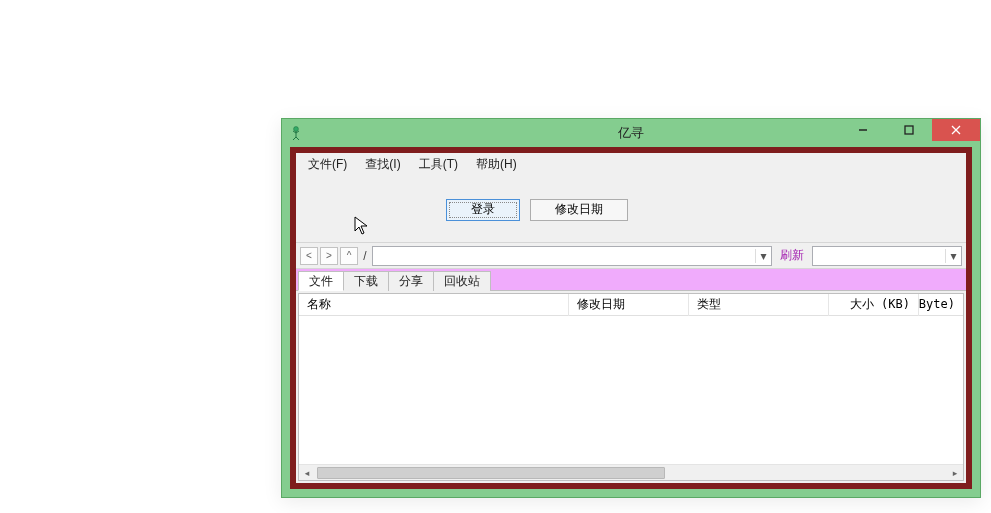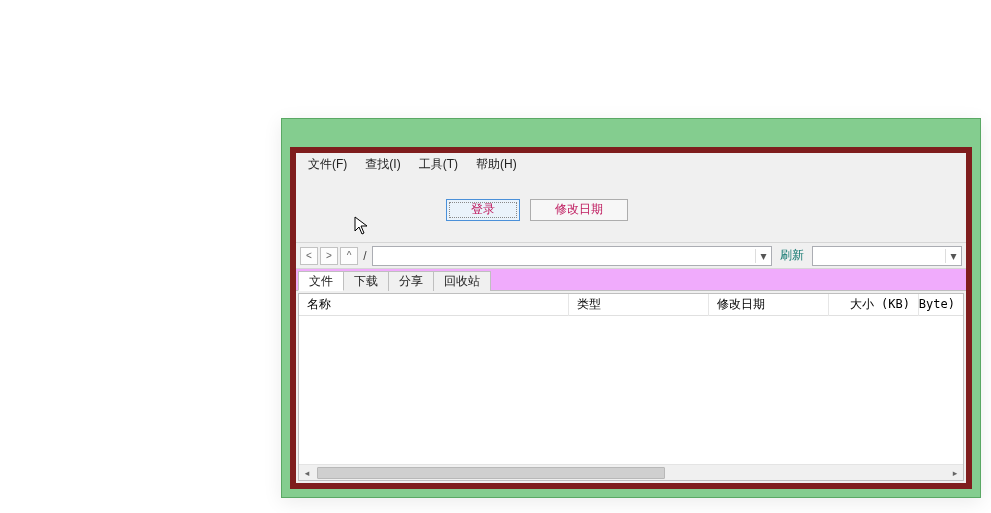--- a/index.html
+++ b/index.html
@@ -89,21 +89,21 @@
   }
   .btn {
     min-width: 72px;
     height: 22px;
     background:#f7f7f7;
     border:1px solid #adadad;
     display:flex;
     align-items:center;
     justify-content:center;
     font-size:12px;
-    color:#be185d;
+    color:#000000;
     cursor:default;
     padding: 0 24px;
   }
   .btn.focus {
     border:1px solid #4a90d9;
     outline: 1px dotted #888;
     outline-offset:-4px;
     background:#eaf3fb;
   }
   .navbar {
@@ -137,21 +137,21 @@
     position:relative;
   }
   .path-combo .arrow, .right-combo .arrow {
     width:16px;
     text-align:center;
     color:#555;
     border-left:1px solid #ddd;
   }
   .refresh-label {
     padding: 0 6px;
-    color:#0f766e;
+    color:#a21caf;
   }
   .right-combo {
     width: 150px;
     height:20px;
     border:1px solid #abadb3;
     background:#fff;
     display:flex;
     align-items:center;
     justify-content:flex-end;
   }
@@ -250,20 +250,47 @@
     top: 216px;
     width: 16px; height: 20px;
     pointer-events:none;
     z-index: 999;
   }
 </style>
 </head>
 <body>
 
 <div class="window">
+  <div class="titlebar">
+    <span class="app-icon">
+      <svg viewBox="0 0 16 16" width="16" height="16">
+        <circle cx="8" cy="4" r="2.4" fill="#3a6" stroke="#274" stroke-width="0.6"></circle>
+        <path d="M8 6 L8 12 M8 8 L5 6 M8 8 L11 6 M8 12 L5 15 M8 12 L11 15" stroke="#274" stroke-width="1" fill="none"></path>
+      </svg>
+    </span>
+    <div class="title">亿寻</div>
+    <div class="win-controls">
+      <div class="win-btn">
+        <svg width="10" height="10">
+            <line x1="1" y1="5" x2="9" y2="5" stroke="#222" stroke-width="1.5"></line>
+          </svg>
+      </div>
+      <div class="win-btn">
+        <svg width="10" height="10">
+            <rect x="1" y="1" width="8" height="8" fill="none" stroke="#222" stroke-width="1.3"></rect>
+          </svg>
+      </div>
+      <div class="win-btn close">
+        <svg width="10" height="10">
+            <line x1="1" y1="1" x2="9" y2="9" stroke="#fff" stroke-width="1.3"></line>
+            <line x1="9" y1="1" x2="1" y2="9" stroke="#fff" stroke-width="1.3"></line>
+          </svg>
+      </div>
+    </div>
+  </div>
 
   <div class="client">
 
     <div class="menubar">
       <div class="menu-item">文件(F)</div>
       <div class="menu-item">查找(I)</div>
       <div class="menu-item">工具(T)</div>
       <div class="menu-item">帮助(H)</div>
     </div>
 
@@ -291,22 +318,22 @@
     <div class="tabs">
       <div class="tab active">文件</div>
       <div class="tab">下载</div>
       <div class="tab">分享</div>
       <div class="tab">回收站</div>
     </div>
 
     <div class="listview">
       <div class="list-header">
         <div class="col c1">名称</div>
+        <div class="col c2">修改日期</div>
         <div class="col c3">类型</div>
-        <div class="col c2">修改日期</div>
         <div class="col c4">大小 (KB)</div>
         <div class="col c5">大小 (Byte)</div>
       </div>
       <div class="list-body"></div>
       <div class="hscrollbar">
         <div class="sbtn">◂</div>
         <div class="track">
           <div class="thumb"></div>
         </div>
         <div class="sbtn">▸</div>

